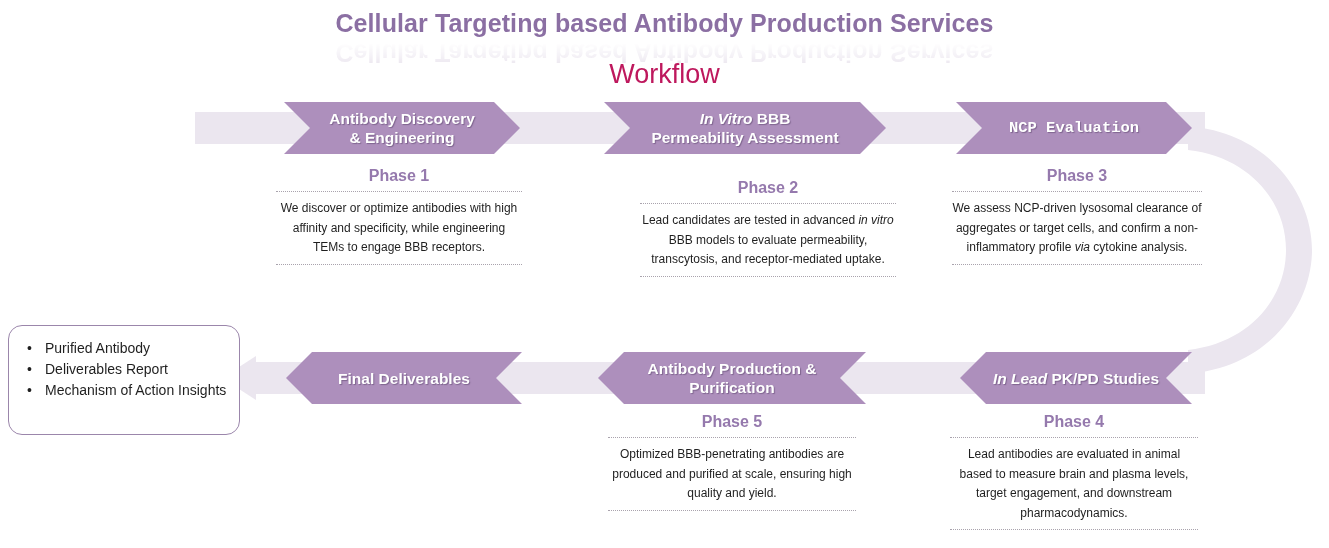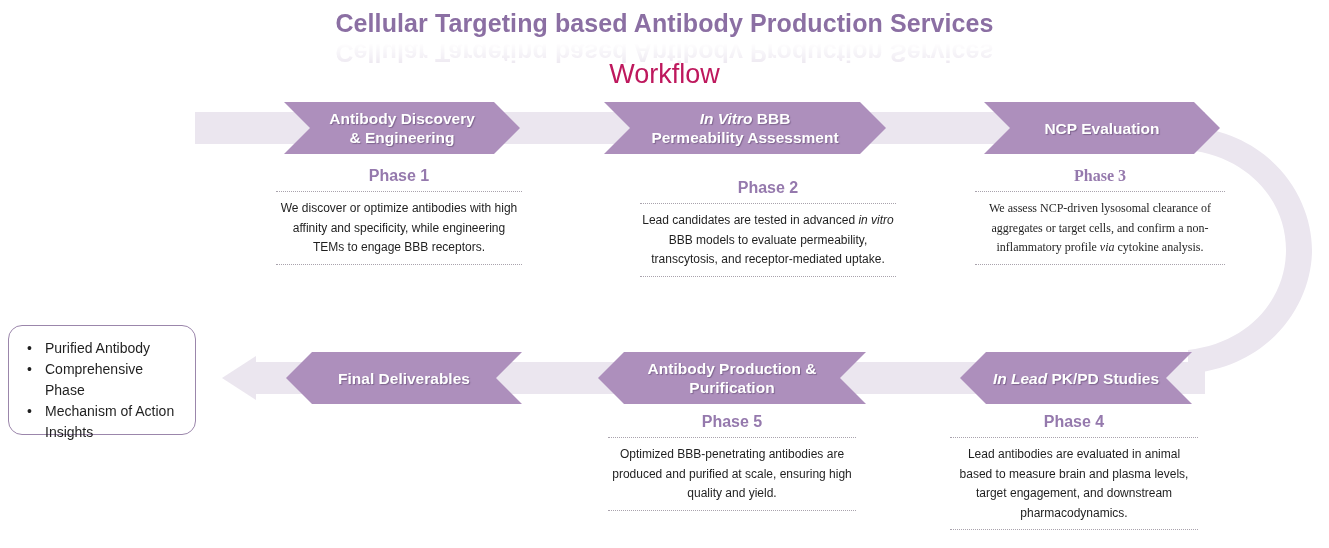--- a/index.html
+++ b/index.html
@@ -146,21 +146,21 @@
     line-height: 19.5px;
     padding: 7px 0 6px 0;
   }
   .phase-desc i { font-style: italic; }
 
   
   .deliv-box {
     position: absolute;
     left: 8px;
     top: 325px;
-    width: 188px;
+    width: 232px;
     height: 110px;
     border: 1.3px solid #9b86ab;
     border-radius: 14px;
     background: #ffffff;
     box-sizing: border-box;
     padding: 12px 10px 10px 14px;
   }
   .deliv-list {
     margin: 0;
     padding: 0;
@@ -205,21 +205,21 @@
   </svg>
 
   <div class="chev right" style="left:284px; top:102px; width:236px;align-items:center;">
     <span class="chev-label">Antibody Discovery<br>&amp; Engineering</span>
   </div>
 
   <div class="chev right" style="left:604px; top:102px; width:282px;">
     <span class="chev-label"><i>In Vitro</i> BBB<br>Permeability Assessment</span>
   </div>
 
-  <div class="chev right" style="left:984px; top:102px; width:236px;">
+  <div class="chev right" style="left:956px; top:102px; width:236px;font-family:Liberation Mono, monospace;">
     <span class="chev-label">NCP Evaluation</span>
   </div>
 
   <div class="chev left" style="left:960px; top:352px; width:232px;">
     <span class="chev-label"><i>In Lead</i> PK/PD Studies</span>
   </div>
 
   <div class="chev left" style="left:598px; top:352px; width:268px;">
     <span class="chev-label">Antibody Production &amp;<br>Purification</span>
   </div>
@@ -235,21 +235,21 @@
     <div class="phase-rule"></div>
   </div>
 
   <div class="phase-block" style="left:596px; top:178px; width:256px;margin-left:44px;">
     <div class="phase-title">Phase 2</div>
     <div class="phase-rule"></div>
     <div class="phase-desc">Lead candidates are tested in advanced <i>in vitro</i> BBB models to evaluate permeability, transcytosis, and receptor-mediated uptake.</div>
     <div class="phase-rule"></div>
   </div>
 
-  <div class="phase-block" style="left:975px; top:166px; width:250px;font-family:Liberation Serif, serif;">
+  <div class="phase-block" style="left:952px; top:166px; width:250px;">
     <div class="phase-title">Phase 3</div>
     <div class="phase-rule"></div>
     <div class="phase-desc">We assess NCP-driven lysosomal clearance of aggregates or target cells, and confirm a non-inflammatory profile <i>via</i> cytokine analysis.</div>
     <div class="phase-rule"></div>
   </div>
 
   <div class="phase-block" style="left:950px; top:412px; width:248px;">
     <div class="phase-title">Phase 4</div>
     <div class="phase-rule"></div>
     <div class="phase-desc">Lead antibodies are evaluated in animal based to measure brain and plasma levels, target engagement, and downstream pharmacodynamics.</div>
@@ -259,18 +259,18 @@
   <div class="phase-block" style="left:608px; top:412px; width:248px;">
     <div class="phase-title">Phase 5</div>
     <div class="phase-rule"></div>
     <div class="phase-desc">Optimized BBB-penetrating antibodies are produced and purified at scale, ensuring high quality and yield.</div>
     <div class="phase-rule"></div>
   </div>
 
   <div class="deliv-box">
     <ul class="deliv-list">
       <li>Purified Antibody</li>
-      <li>Comprehensive Phase</li>
+      <li>Deliverables Report</li>
       <li>Mechanism of Action Insights</li>
     </ul>
   </div>
 
 </div>
 
 </body></html>

